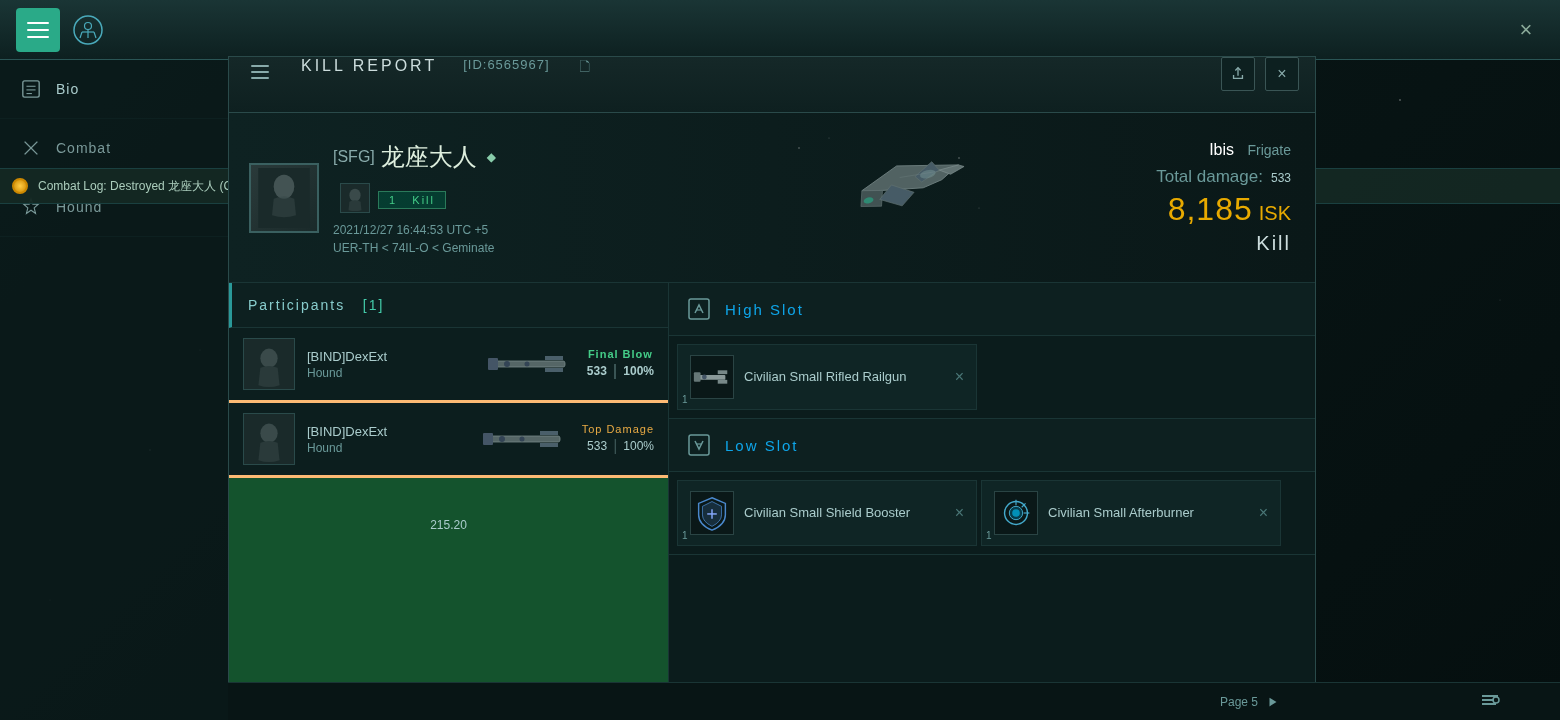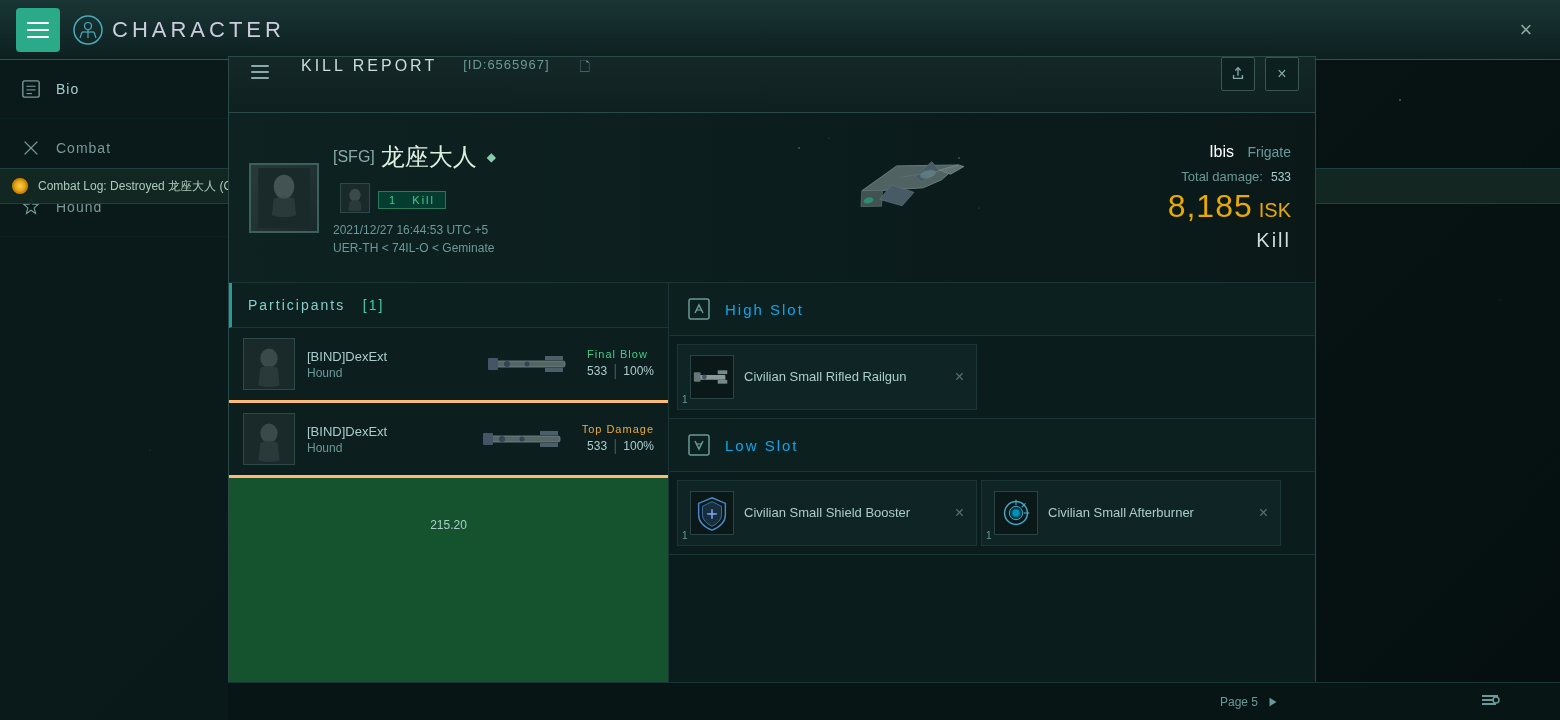--- a/index.html
+++ b/index.html
@@ -312,21 +312,21 @@
       font-size: 16px;
       color: #aacccc;
       text-align: right;
     }
     .ship-class span {
       color: #ffffff;
       font-weight: 500;
     }
 
     .total-damage-label {
-      font-size: 13px;
+      font-size: 17px;
       color: #6a9999;
       text-align: left;
     }
     .total-damage-value {
       font-size: 12px;
       color: #aacccc;
     }
 
     .isk-value {
       font-size: 32px;
@@ -585,21 +585,20 @@
       <span></span>
   </div>
   <svg class="vitruvian-icon" viewBox="0 0 32 32">
     <circle cx="16" cy="16" r="14" fill="none" stroke="#4aaabb" stroke-width="1.5"></circle>
     <circle cx="16" cy="12" r="3.5" fill="none" stroke="#4aaabb" stroke-width="1.2"></circle>
     <line x1="16" y1="15.5" x2="16" y2="24" stroke="#4aaabb" stroke-width="1.2"></line>
     <line x1="10" y1="18" x2="22" y2="18" stroke="#4aaabb" stroke-width="1.2"></line>
     <line x1="10" y1="18" x2="8" y2="24" stroke="#4aaabb" stroke-width="1.2"></line>
     <line x1="22" y1="18" x2="24" y2="24" stroke="#4aaabb" stroke-width="1.2"></line>
   </svg>
-  <span class="top-bar-title">CHARACTER</span>
   <div class="close-top">×</div>
 </div>
 
 <div class="sidebar">
   <div class="sidebar-item">
     <div class="icon">
       <svg viewBox="0 0 22 22" width="20" height="20">
         <rect x="2" y="2" width="18" height="18" rx="2" fill="none" stroke="#7a9999" stroke-width="1.5"></rect>
         <line x1="6" y1="8" x2="16" y2="8" stroke="#7a9999" stroke-width="1.2"></line>
         <line x1="6" y1="12" x2="16" y2="12" stroke="#7a9999" stroke-width="1.2"></line>
@@ -768,21 +767,21 @@
           <svg viewBox="0 0 90 40" width="90" height="40">
 
             <rect x="5" y="17" width="75" height="6" rx="2" fill="#556666" stroke="#778888" stroke-width="0.8"></rect>
             <rect x="60" y="12" width="18" height="4" fill="#4a5f6a"></rect>
             <rect x="60" y="24" width="18" height="4" fill="#4a5f6a"></rect>
             <rect x="3" y="14" width="10" height="12" rx="1" fill="#445566"></rect>
             <circle cx="22" cy="20" r="3" fill="#334455"></circle>
             <circle cx="42" cy="20" r="2.5" fill="#334455"></circle>
           </svg>
         </div>
-        <div style="text-align:left;">
+        <div style="text-align:center;font-weight:bold;">
           <div class="final-blow-label">Final Blow</div>
           <div style="display:flex; align-items:center; gap:6px; justify-content:flex-end; margin-top:2px;">
             <span class="damage-pct">533</span>
             <span class="pipe">|</span>
             <span class="damage-pct">100%</span>
           </div>
         </div>
       </div>
 
       <div class="participant-row">

